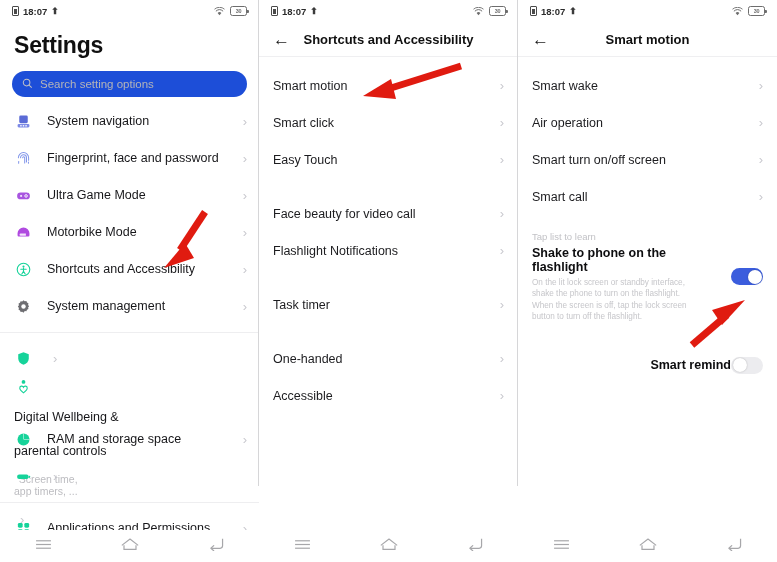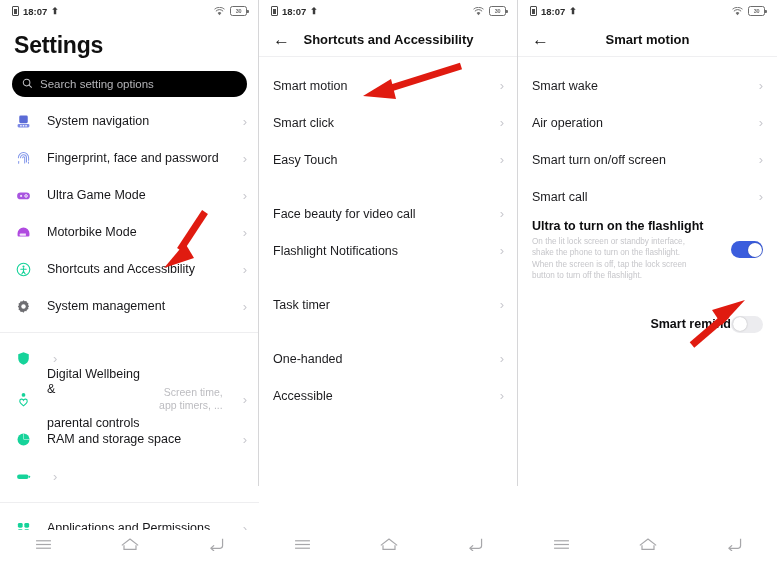--- a/index.html
+++ b/index.html
@@ -50,31 +50,31 @@
     font-size: 5.5px; color: #6d6d6d; font-weight: 700;
     margin: 0 auto; letter-spacing: -0.3px;
   }
 
   
   .big-title {
     font-size: 23px; font-weight: 700; color: #101010;
     padding: 10px 4px 4px 14px; letter-spacing: -0.2px;
   }
   .searchbar {
-    margin: 8px 12px 0 12px; height: 26px; background: #000000;
+    margin: 8px 12px 0 12px; height: 26px; background: #1d4ed8;
     border-radius: 13px; display: flex; align-items: center; padding: 0 10px;
     gap: 7px;
   }
   .search-ph { font-size: 11.5px; color: #b4b4b8; }
   .s-list { margin-top: 6px; }
   .s-row {
     display: flex; align-items: center; height: 37px;
     padding: 0 12px 0 14px; gap: 14px; position: relative;
   }
-  .s-row.tall { height: 44px; align-items: center; }
+  .s-row.tall { height: 44px; align-items: flex-start; flex-direction: column; }
   .s-ico { width: 19px; height: 19px; flex: 0 0 19px; display: flex;
            align-items: center; justify-content: center; }
   .s-label { font-size: 12.5px; color: #17171a; flex: 1; line-height: 1.15; }
   .s-label .sub2 { display: block; margin-top: 20px; }
   .s-value {
     font-size: 10.5px; color: #bcbcc0; text-align: right; line-height: 1.2;
     max-width: 72px;
   }
   .chev { color: #c9c9cf; font-size: 13px; font-weight: 300; margin-left: 6px; }
   .s-sep { height: 1px; background: #eeeef0; margin: 7px 0 7px 0; }
@@ -483,24 +483,25 @@
       <div class="m-row">
         <span class="m-label">Smart turn on/off screen</span>
         <span class="chev">›</span>
       </div>
       <div class="m-row">
         <span class="m-label">Smart call</span>
         <span class="chev">›</span>
       </div>
     </div>
 
+    <div class="tap-hint">Tap list to learn</div>
 
     <div class="feat">
       <div>
-        <div class="feat-title">Ultra to turn on the flashlight</div>
+        <div class="feat-title">Shake to phone on the flashlight</div>
         <div class="feat-desc" style="white-space:pre-line">On the lit lock screen or standby interface, shake the phone to turn on the flashlight.
 When the screen is off, tap the lock screen button to turn off the flashlight.</div>
       </div>
       <div class="toggle on">
         <span class="knob"></span>
       </div>
     </div>
 
     <div class="simple-row">
       <span class="feat-title">Smart remind</span>

